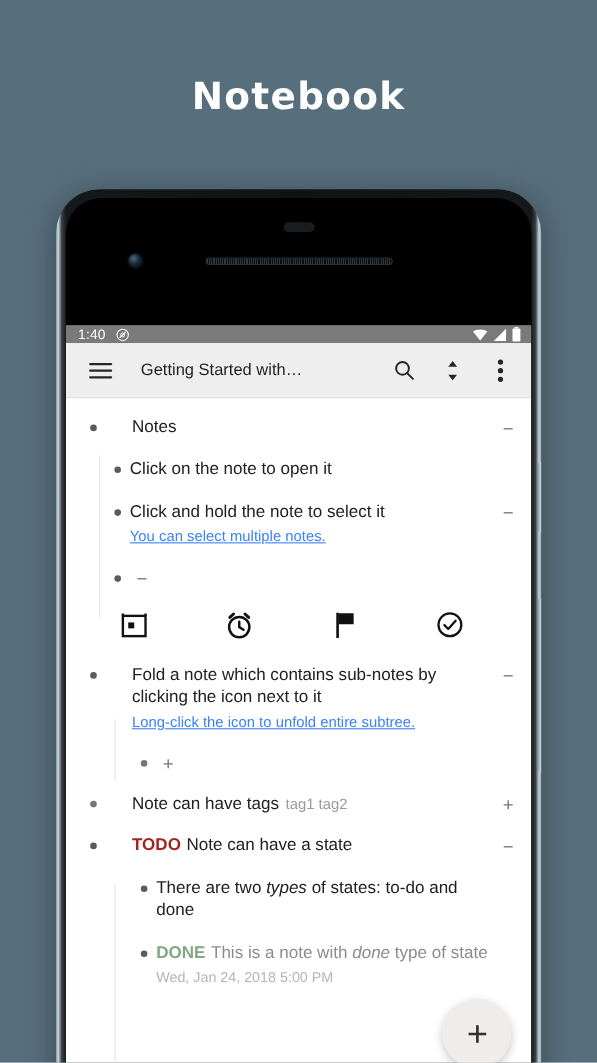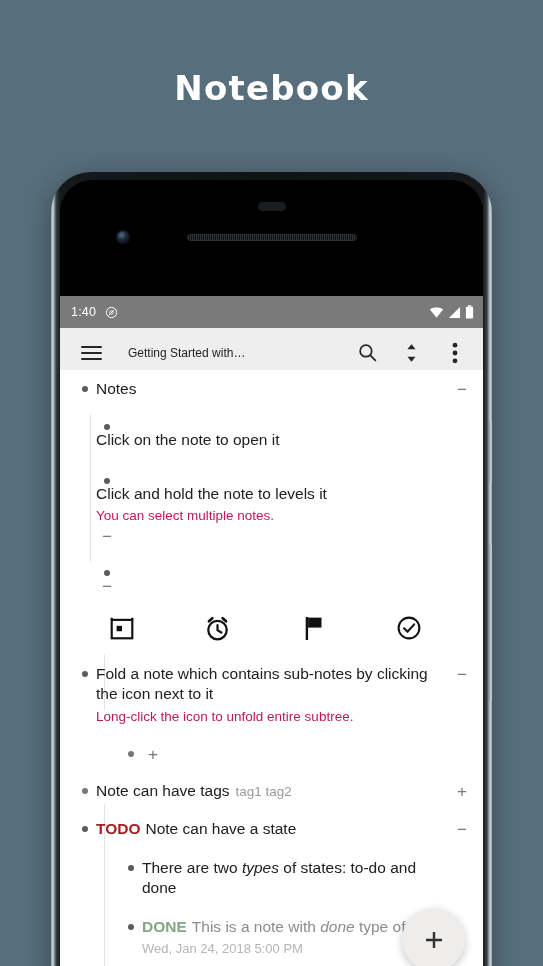--- a/index.html
+++ b/index.html
@@ -105,21 +105,21 @@
     left: 0;
     top: 116px;
     right: 0;
     bottom: 0;
     background: #ffffff;
     overflow: hidden;
   }
 
   
   .statusbar {
-    height: 32px;
+    height: 16px;
     background: #7a7a7a;
     display: flex;
     align-items: center;
     padding: 0 9px 0 11px;
     color: #ffffff;
     text-align: center;
   }
   .sb-clock { font-size: 12.5px; letter-spacing: .2px; }
   .sb-left-icon {
     margin-left: 9px;
@@ -140,21 +140,21 @@
     padding: 0 13px 0 16px;
     border-bottom: 1px solid #e2e2e2;
   }
   .appbar-icon {
     width: 30px; height: 30px;
     display: flex; align-items: center; justify-content: center;
     flex: 0 0 auto;
   }
   .appbar-title {
     flex: 1;
-    font-size: 12px;
+    font-size: 15px;
     color: #1f1f1f;
     margin-left: 22px;
     margin-right: 8px;
     white-space: nowrap;
     overflow: hidden;
   }
   .appbar-actions { display: flex; align-items: center; gap: 14px; }
 
   
   .hamburger { width: 21px; }
@@ -223,22 +223,23 @@
   .note-title em { font-style: italic; }
   .note-tags {
     color: #9a9a9a;
     font-size: 13.5px;
     margin-left: 6px;
     text-align: center;
   }
   .note-sub {
     font-size: 13.5px;
     line-height: 1.36;
-    color: #be185d;
+    color: #3b82f6;
     margin-top: 3px;
+    text-decoration: underline;
   }
   .note-sched {
     display: flex;
     align-items: center;
     gap: 5px;
     margin-top: 4px;
     font-size: 13px;
     color: #b5b5b5;
   }
 
@@ -247,22 +248,22 @@
     width: 22px;
     padding-top: 2px;
     text-align: center;
     font-size: 17px;
     color: #777777;
     line-height: 1;
     user-select: none;
   }
 
   
-  .lvl0 { padding-left: 14px; }
-  .lvl1 { padding-left: 36px; flex-direction: column; }
+  .lvl0 { padding-left: 14px; gap: 24px; }
+  .lvl1 { padding-left: 36px; }
   .lvl2 { padding-left: 60px; }
 
   
   .guide {
     position: absolute;
     width: 1px;
     background: #e4e4e4;
   }
 
   
@@ -396,21 +397,21 @@
               <div class="note-body">
                 <div class="note-title"><span>Click on the note to open it</span></div>
               </div>
               <div class="fold-btn"></div>
             </div>
             <div class="note lvl1">
               <div class="note-bullet-wrap" style="width: 22px;">
                 <div class="bullet"></div>
               </div>
               <div class="note-body">
-                <div class="note-title"><span>Click and hold the note to levels it</span></div>
+                <div class="note-title"><span>Click and hold the note to select it</span></div>
                 <div class="note-sub">You can select multiple notes.</div>
               </div>
               <div class="fold-btn">−</div>
             </div>
             <div class="note lvl1">
               <div class="note-bullet-wrap" style="width: 22px;">
                 <div class="bullet"></div>
               </div>
               <div class="fold-btn">−</div>
             </div>

